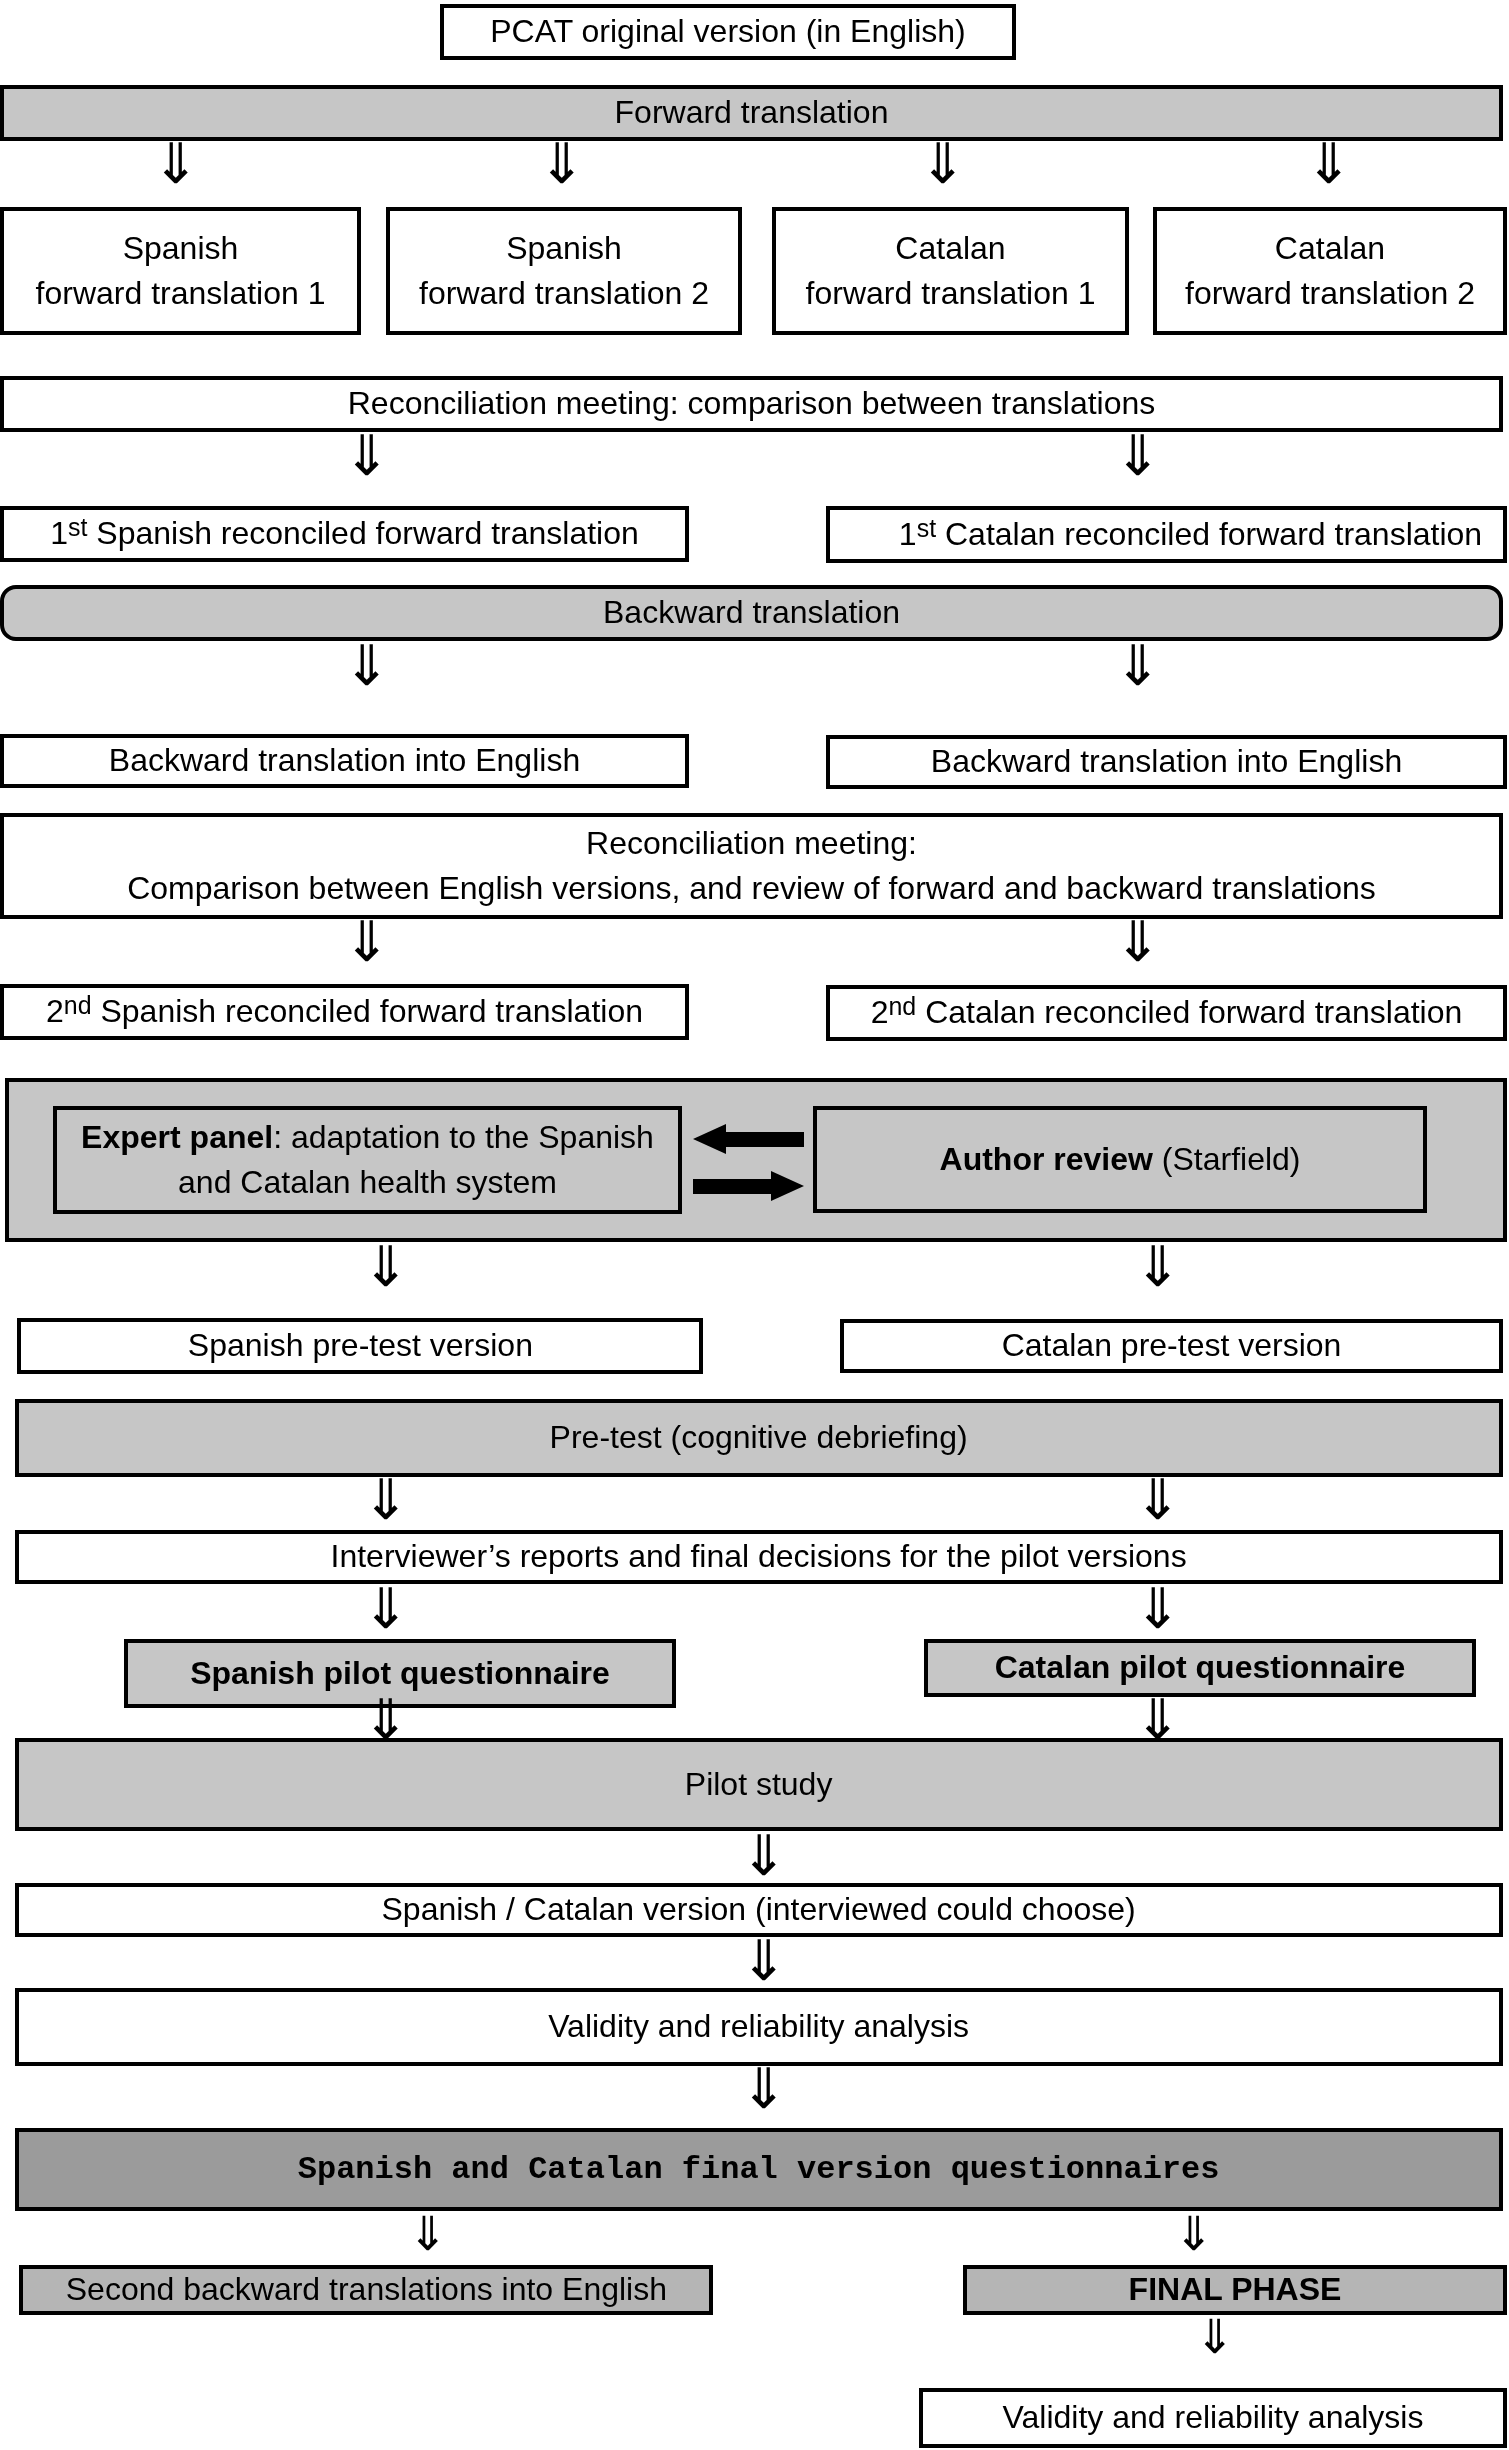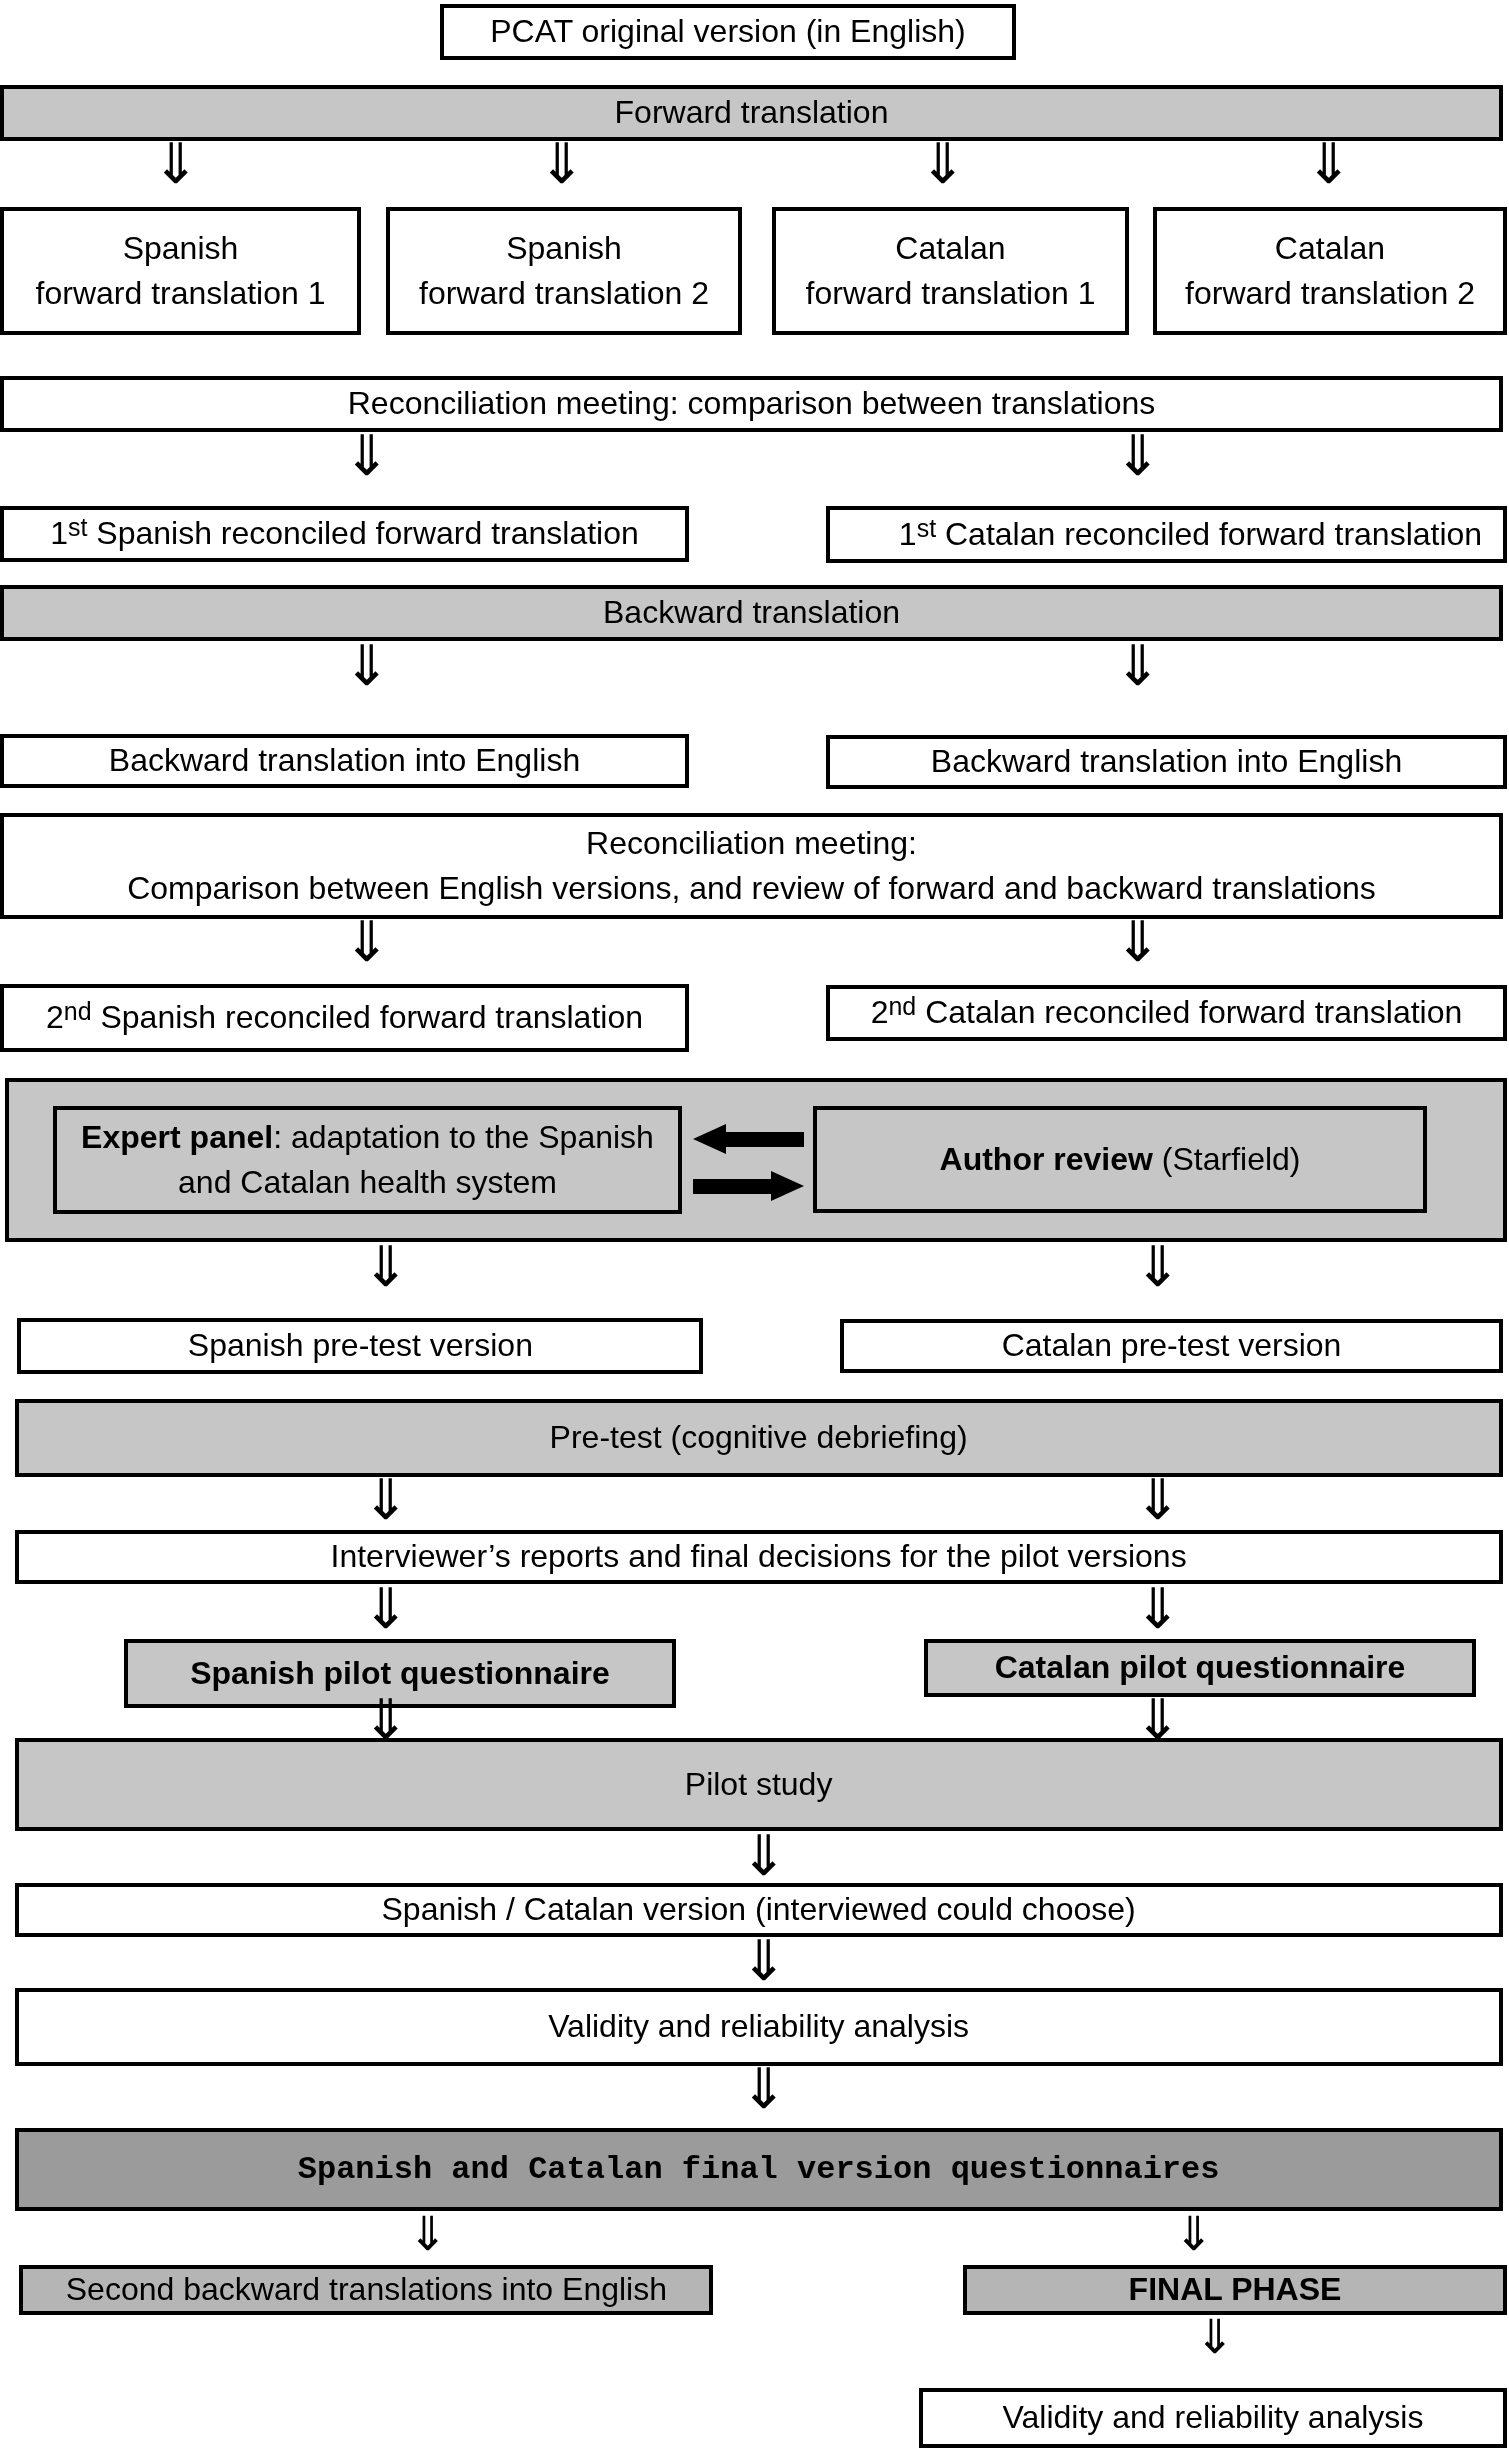--- a/index.html
+++ b/index.html
@@ -97,21 +97,21 @@
   <span class="darr" style="left:367px;top:428px;">⇓</span>
   <span class="darr" style="left:1138px;top:428px;">⇓</span>
 
   <div class="node" style="left:0px;top:506px;width:689px;height:56px;">
     <span><span>1</span><sup>st</sup><span> Spanish reconciled forward translation</span></span>
   </div>
   <div class="node" style="left:826px;top:506px;width:681px;height:57px;padding-left:48px;">
     <span><span>1</span><sup>st</sup><span> Catalan reconciled forward translation</span></span>
   </div>
 
-  <div class="node gray" style="left:0px;top:585px;width:1503px;height:56px;">
+  <div class="node gray" style="left:0px;top:585px;width:1503px;height:56px;border-radius:16px;">
     <span>Backward translation</span>
   </div>
 
   <span class="darr" style="left:367px;top:638px;">⇓</span>
   <span class="darr" style="left:1138px;top:638px;">⇓</span>
 
   <div class="node" style="left:0px;top:734px;width:689px;height:54px;">
     <span>Backward translation into English</span>
   </div>
   <div class="node" style="left:826px;top:735px;width:681px;height:54px;">
@@ -119,21 +119,21 @@
   </div>
 
   <div class="node" style="left:0px;top:813px;width:1503px;height:106px;">
     <span class="line">Reconciliation meeting:</span>
     <span class="line">Comparison between English versions, and review of forward and backward translations</span>
   </div>
 
   <span class="darr" style="left:367px;top:914px;">⇓</span>
   <span class="darr" style="left:1138px;top:914px;">⇓</span>
 
-  <div class="node" style="left:0px;top:984px;width:689px;height:68px;">
+  <div class="node" style="left:0px;top:984px;width:689px;height:56px;">
     <span><span>2</span><sup>nd</sup><span> Spanish reconciled forward translation</span></span>
   </div>
   <div class="node" style="left:826px;top:985px;width:681px;height:56px;">
     <span><span>2</span><sup>nd</sup><span> Catalan reconciled forward translation</span></span>
   </div>
 
   <div class="node gray" style="left:4.9px;top:1078px;width:1502px;height:164px;"></div>
   <div class="node gray" style="left:53px;top:1106px;width:629px;height:108px;">
     <span class="line"><b>Expert panel</b><span>: adaptation  to the Spanish</span></span>
     <span class="line">and Catalan health system</span>

